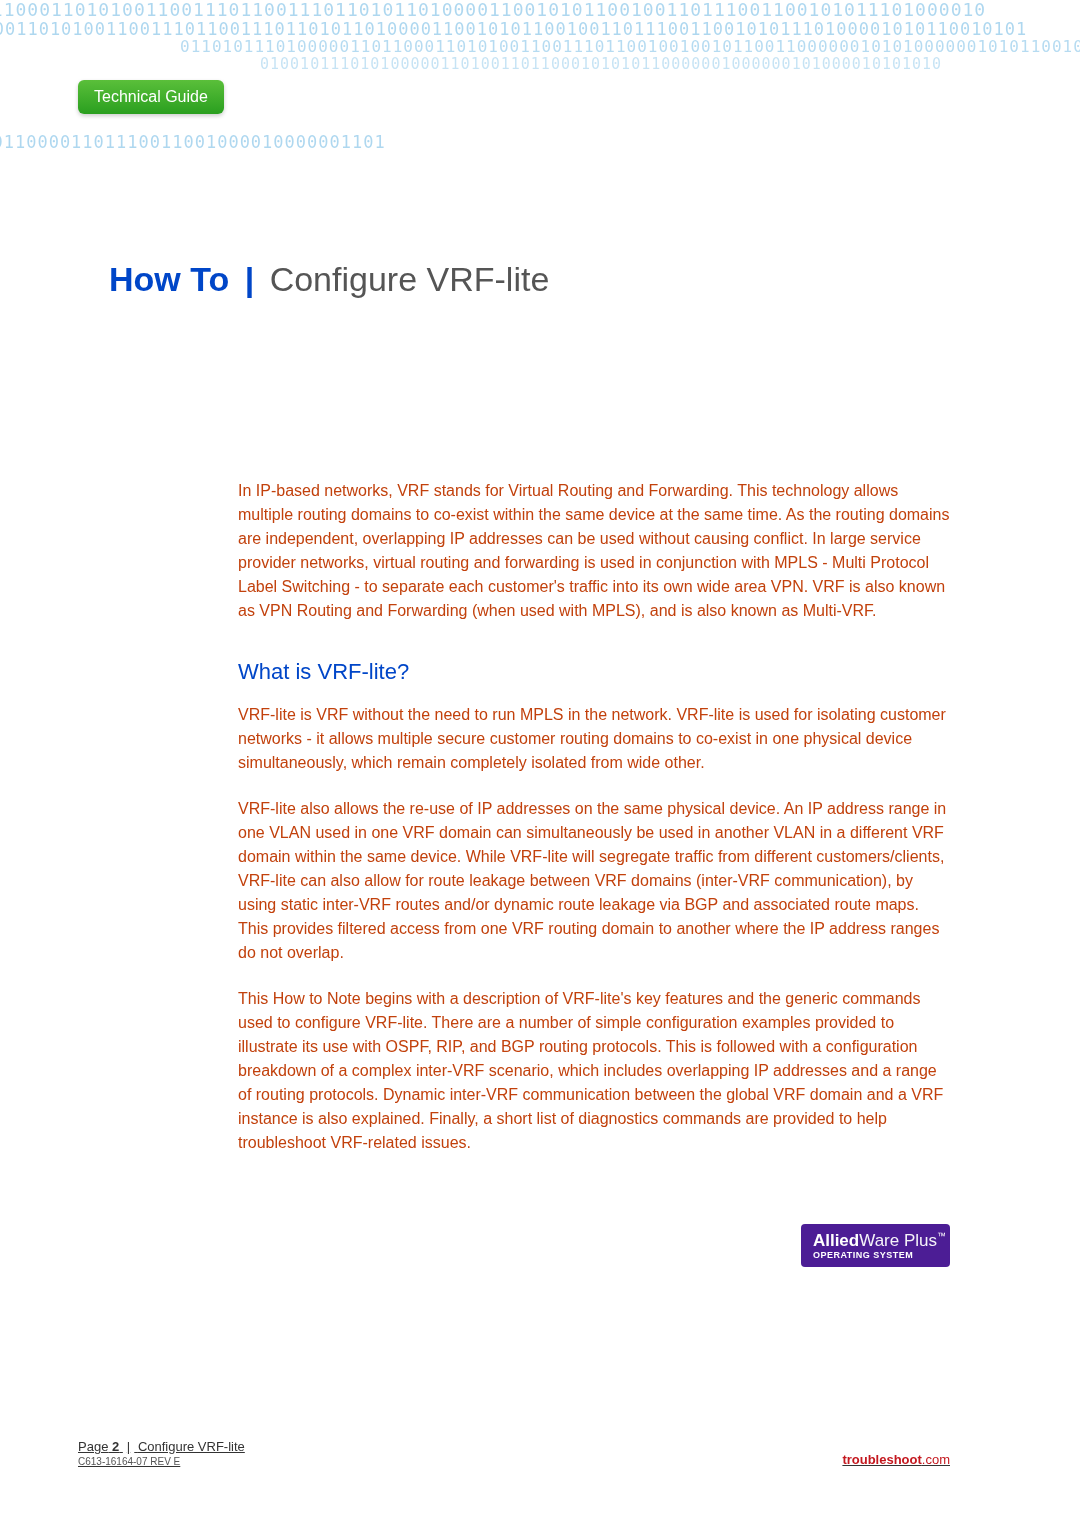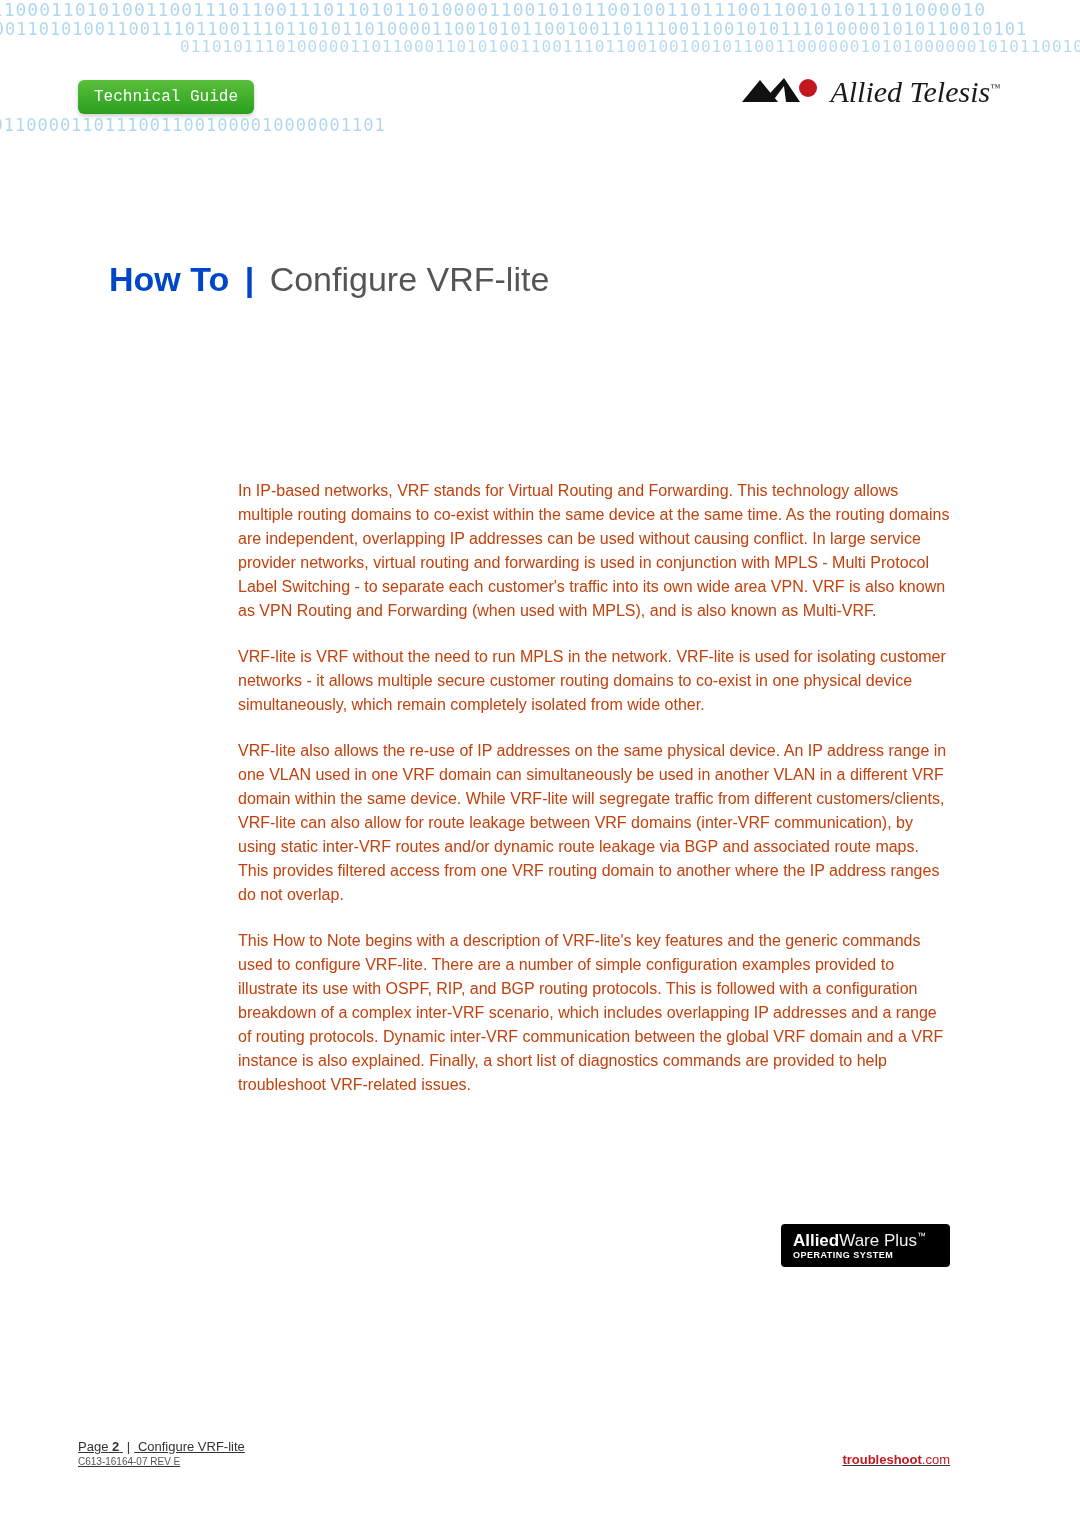--- a/index.html
+++ b/index.html
@@ -47,21 +47,20 @@
     .tech-guide-badge {
       position: absolute;
       top: 80px;
       left: 78px;
       background: linear-gradient(to bottom, #5abf3a, #2a9f1f);
       color: #ffffff;
       font-size: 16px;
       padding: 8px 16px;
       border-radius: 6px;
       box-shadow: 0 2px 4px rgba(0,0,0,0.2);
-      font-family: Liberation Mono, monospace;
     }
     .logo-block {
       position: absolute;
       top: 75px;
       right: 80px;
       display: flex;
       align-items: center;
       gap: 10px;
     }
     .logo-mark {
@@ -114,23 +113,23 @@
     p.body {
       font-size: 16px;
       color: #c2410c;
       line-height: 1.5;
       margin-bottom: 22px;
     }
     .awp-badge {
       position: absolute;
       right: 130px;
       bottom: 260px;
-      background: #000000;
+      background: #4c1d95;
       color: #ffffff;
-      padding: 8px 24px 6px 12px;
+      padding: 8px 4px 6px 12px;
       border-radius: 4px;
       text-align: left;
       line-height: 1.1;
     }
     .awp-badge .top {
       font-size: 17px;
     }
     .awp-badge .top .bold { font-weight: bold; }
     .awp-badge .top .light { font-weight: 300; opacity: 0.95; }
     .awp-badge .sub {
@@ -159,50 +158,40 @@
     .footer-right .bold { font-weight: bold; }
   </style>
 </head>
 <body>
 
 <div class="header-band">
   <div class="binary-bg">
     <div class="line wave1">0110001101010011001110110011101101011010000110010101100100110111001100101011101000010</div>
     <div class="line wave2">11000110101001100111011001110110101101000011001010110010011011100110010101110100001010110010101</div>
     <div class="line wave3">01101011101000001101100011010100110011101100100100101100110000001010100000010101100101001</div>
+    <div class="line wave4">01001011101010000011010011011000101010110000001000000101000010101010</div>
     <div class="line wave6">1001100001101110011001000010000001101</div>
   </div>
 
   <div class="tech-guide-badge">
     <span>Technical Guide</span>
   </div>
 
-  <div class="logo-block">
-    <span class="logo-mark">
-      <svg width="78" height="32" viewBox="0 0 78 32">
-        <polygon points="0,26 18,4 36,26" fill="#111"></polygon>
-        <polygon points="20,26 42,2 58,26 44,26 42,10 30,26" fill="#111"></polygon>
-        <circle cx="66" cy="12" r="9" fill="#c4181f"></circle>
-      </svg>
-    </span>
-    <span class="logo-text">
-      <span>Allied Telesis</span><span class="tm">™</span>
-    </span>
-  </div>
 </div>
 
 <div class="page-title">
   <span class="howto">How To</span>
   <span class="sep">|</span>
   <span class="subject">Configure VRF-lite</span>
 </div>
 
 <div class="content">
   <p class="body">In IP-based networks, VRF stands for Virtual Routing and Forwarding. This technology allows multiple routing domains to co-exist within the same device at the same time. As the routing domains are independent, overlapping IP addresses can be used without causing conflict. In large service provider networks, virtual routing and forwarding is used in conjunction with MPLS - Multi Protocol Label Switching - to separate each customer's traffic into its own wide area VPN. VRF is also known as VPN Routing and Forwarding (when used with MPLS), and is also known as Multi-VRF.</p>
 
+  <h2 class="subsection">What is VRF-lite?</h2>
   <p class="body">VRF-lite is VRF without the need to run MPLS in the network. VRF-lite is used for isolating customer networks - it allows multiple secure customer routing domains to co-exist in one physical device simultaneously, which remain completely isolated from wide other.</p>
   <p class="body">VRF-lite also allows the re-use of IP addresses on the same physical device. An IP address range in one VLAN used in one VRF domain can simultaneously be used in another VLAN in a different VRF domain within the same device. While VRF-lite will segregate traffic from different customers/clients, VRF-lite can also allow for route leakage between VRF domains (inter-VRF communication), by using static inter-VRF routes and/or dynamic route leakage via BGP and associated route maps. This provides filtered access from one VRF routing domain to another where the IP address ranges do not overlap.</p>
   <p class="body">This How to Note begins with a description of VRF-lite's key features and the generic commands used to configure VRF-lite. There are a number of simple configuration examples provided to illustrate its use with OSPF, RIP, and BGP routing protocols. This is followed with a configuration breakdown of a complex inter-VRF scenario, which includes overlapping IP addresses and a range of routing protocols. Dynamic inter-VRF communication between the global VRF domain and a VRF instance is also explained. Finally, a short list of diagnostics commands are provided to help troubleshoot VRF-related issues.</p>
 </div>
 
 <div class="awp-badge">
   <div class="top">
     <span class="bold">Allied</span><span class="light">Ware Plus</span><span class="tm" style="font-size:9px;vertical-align:super;">™</span>
   </div>
   <div class="sub">OPERATING SYSTEM</div>

